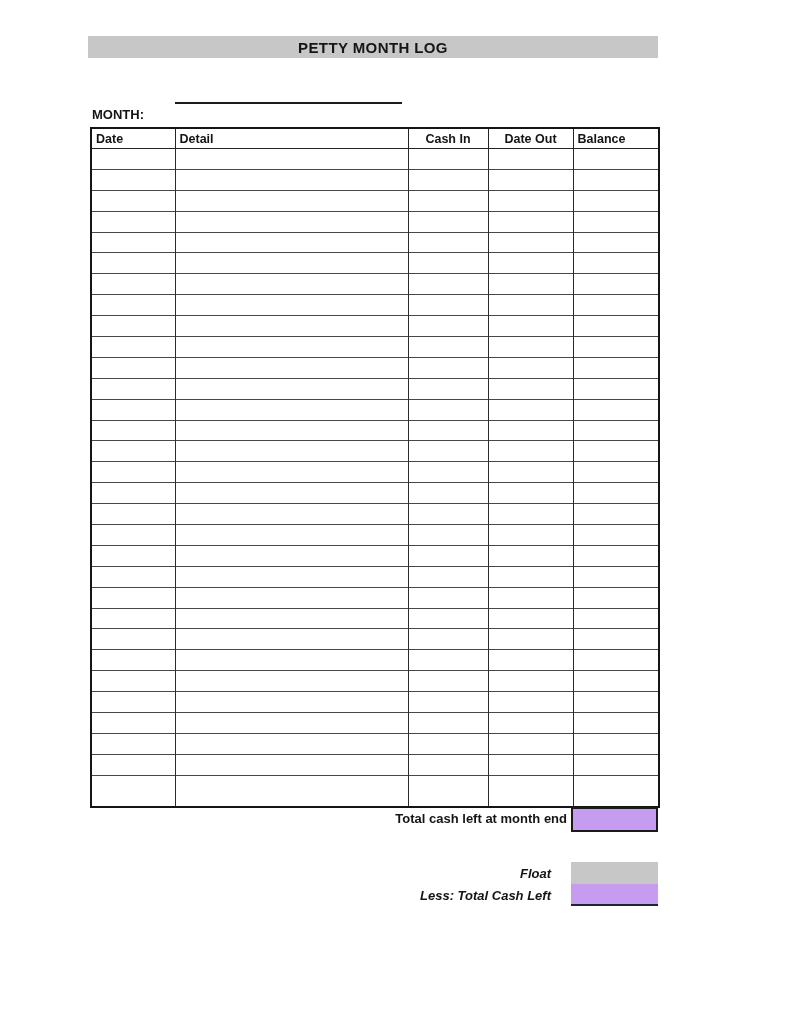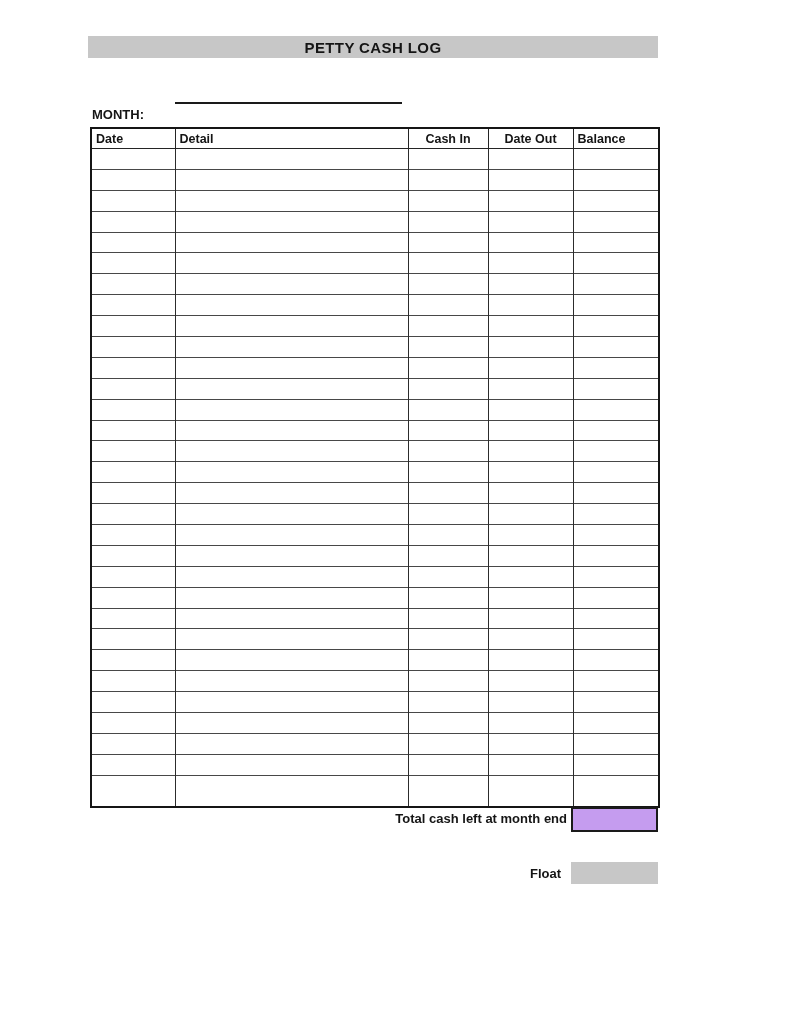--- a/index.html
+++ b/index.html
@@ -78,40 +78,41 @@
   }
   .summary-row {
     display: flex;
     align-items: center;
     justify-content: flex-end;
     min-height: 22px;
   }
   .summary-label {
     font-size: 13px;
     text-align: right;
-    padding-right: 10px;
+    padding-right: 20px;
     white-space: nowrap;
+    font-style: italic;
   }
   .summary-cell {
     width: 87px;
     height: 22px;
     box-sizing: border-box;
     flex: 0 0 87px;
   }
   .u-none { border: none; }
   .u-single { border-bottom: 2px solid #1d2433; }
   .u-double { border-bottom: 4px double #15241a; }
 </style>
 </head>
 <body>
 
 <div class="page">
 
   <div class="title-bar">
-    <span>PETTY CASH LOG</span>
+    <span>PETTY MONTH LOG</span>
   </div>
 
   <div class="month-label">MONTH:</div>
   <div class="month-line"><span></span></div>
 
   <table class="log">
     <colgroup id="log-cols">
         <col style="width: 84px;">
         <col style="width: 233px;">
         <col style="width: 80px;">
@@ -349,15 +350,19 @@
   </table>
 
   <div class="total-label">Total cash left at month end</div>
   <div class="total-cell" id="total-cell" style="background: rgb(197, 156, 239);"><span></span></div>
 
   <div class="summary" id="summary">
       <div class="summary-row">
         <span class="summary-label">Float</span>
         <span class="summary-cell u-none" style="background: rgb(199, 199, 199);"><span></span></span>
       </div>
+      <div class="summary-row">
+        <span class="summary-label">Less: Total Cash Left</span>
+        <span class="summary-cell u-single" style="background: rgb(197, 156, 239);"><span></span></span>
+      </div>
     </div>
 
 </div>
 
 </body></html>

